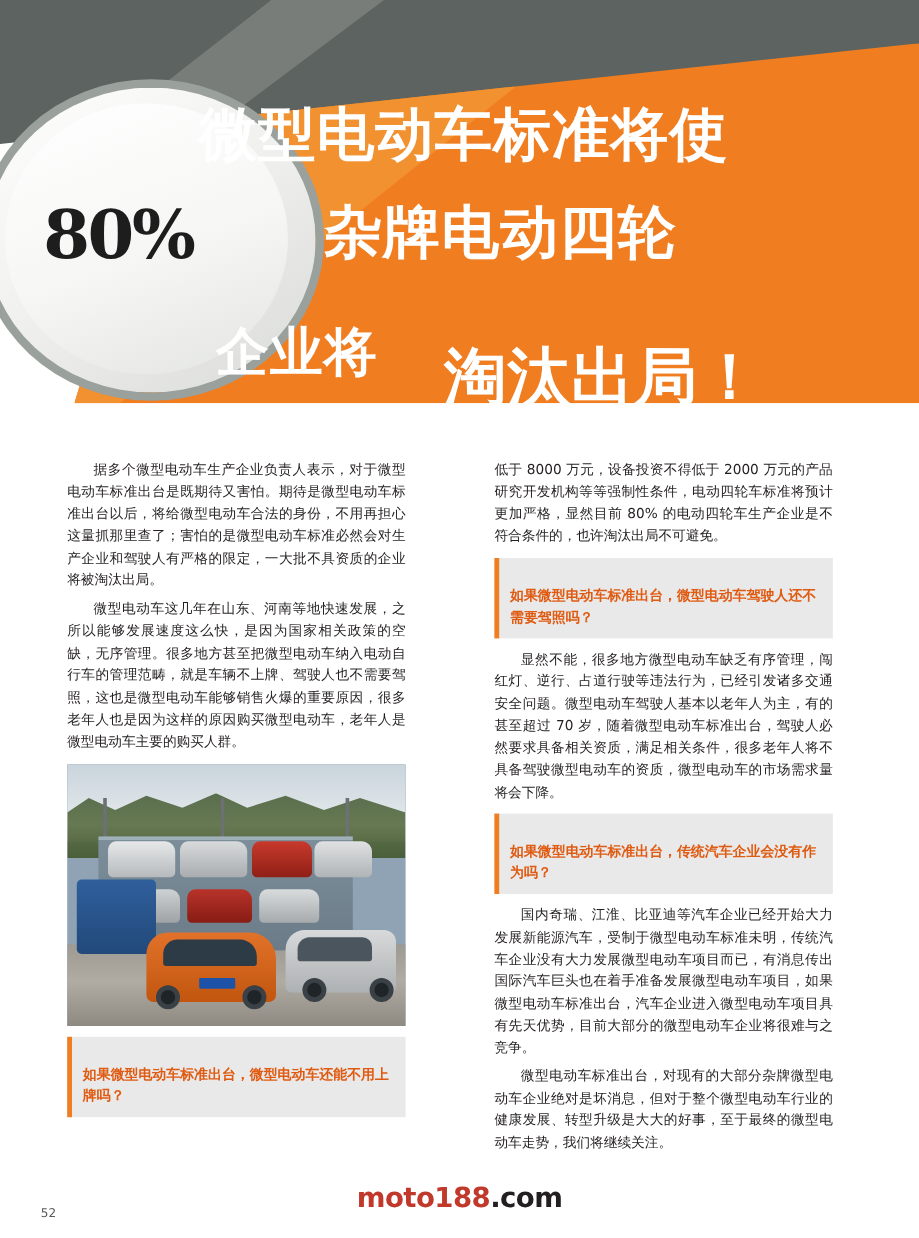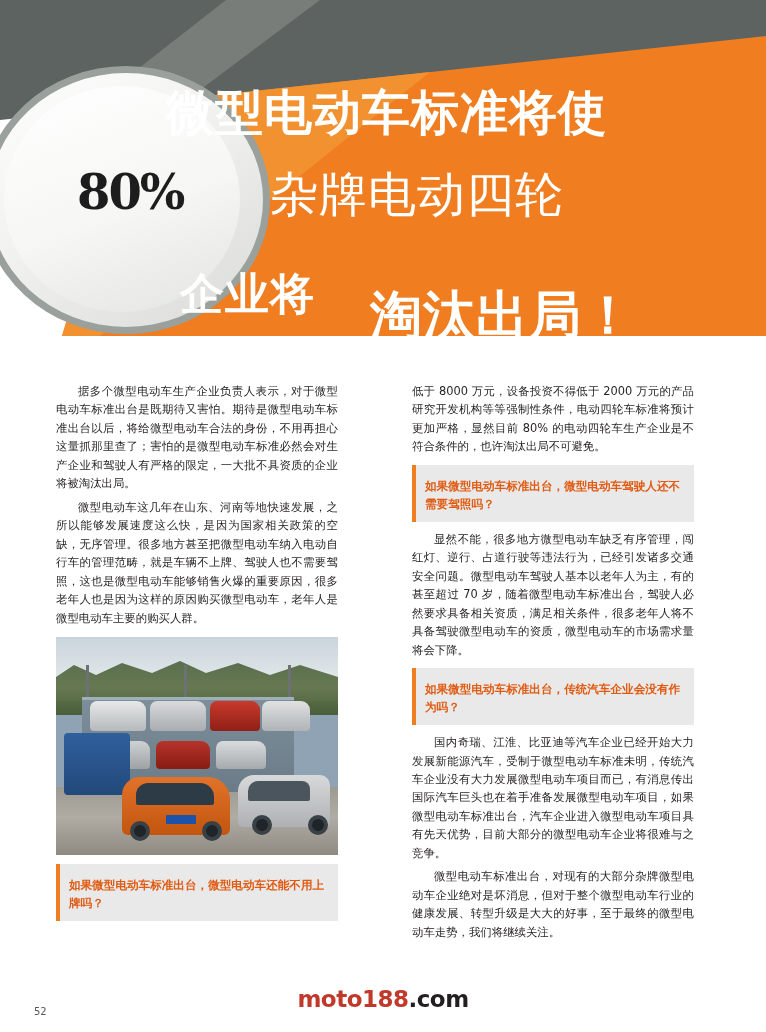--- a/index.html
+++ b/index.html
@@ -101,35 +101,34 @@
     font-weight: bold;
     color: #ffffff;
     font-family: "DejaVu Sans", sans-serif;
     letter-spacing: 1px;
     white-space: nowrap;
   }
   .hl-pct {
     position: absolute;
     left: 36px;
     top: 168px;
-    font-size: 48px;
+    font-size: 56px;
     line-height: 1;
     font-weight: bold;
     color: #1d1d1d;
     font-family: "DejaVu Serif", serif;
     letter-spacing: -2px;
-    margin-left: 41px;
   }
   .hl-line2 {
     position: absolute;
     left: 270px;
     top: 170px;
     font-size: 48px;
     line-height: 1;
-    font-weight: normal;
+    font-weight: bold;
     color: #ffffff;
     font-family: "DejaVu Sans", sans-serif;
     letter-spacing: 1px;
     white-space: nowrap;
   }
   .hl-line3a {
     position: absolute;
     left: 180px;
     top: 272px;
     font-size: 44px;
@@ -177,21 +176,21 @@
     color: #231f20;
     text-align: justify;
     font-family: "DejaVu Sans", sans-serif;
     text-indent: 22px;
   }
   p.body.noindent { text-indent: 0; }
 
   .qbox {
     background: #e9e9e9;
     border-left: 4px solid #f07d20;
-    padding: 13px 9px 8px 9px;
+    padding: 23px 9px 8px 9px;
     margin: 9px 0 8px 0;
     box-sizing: border-box;
   }
   .qbox .qtext {
     font-size: 11.6px;
     line-height: 1.55;
     font-weight: bold;
     color: #e05b12;
     font-family: "DejaVu Sans", sans-serif;
   }

